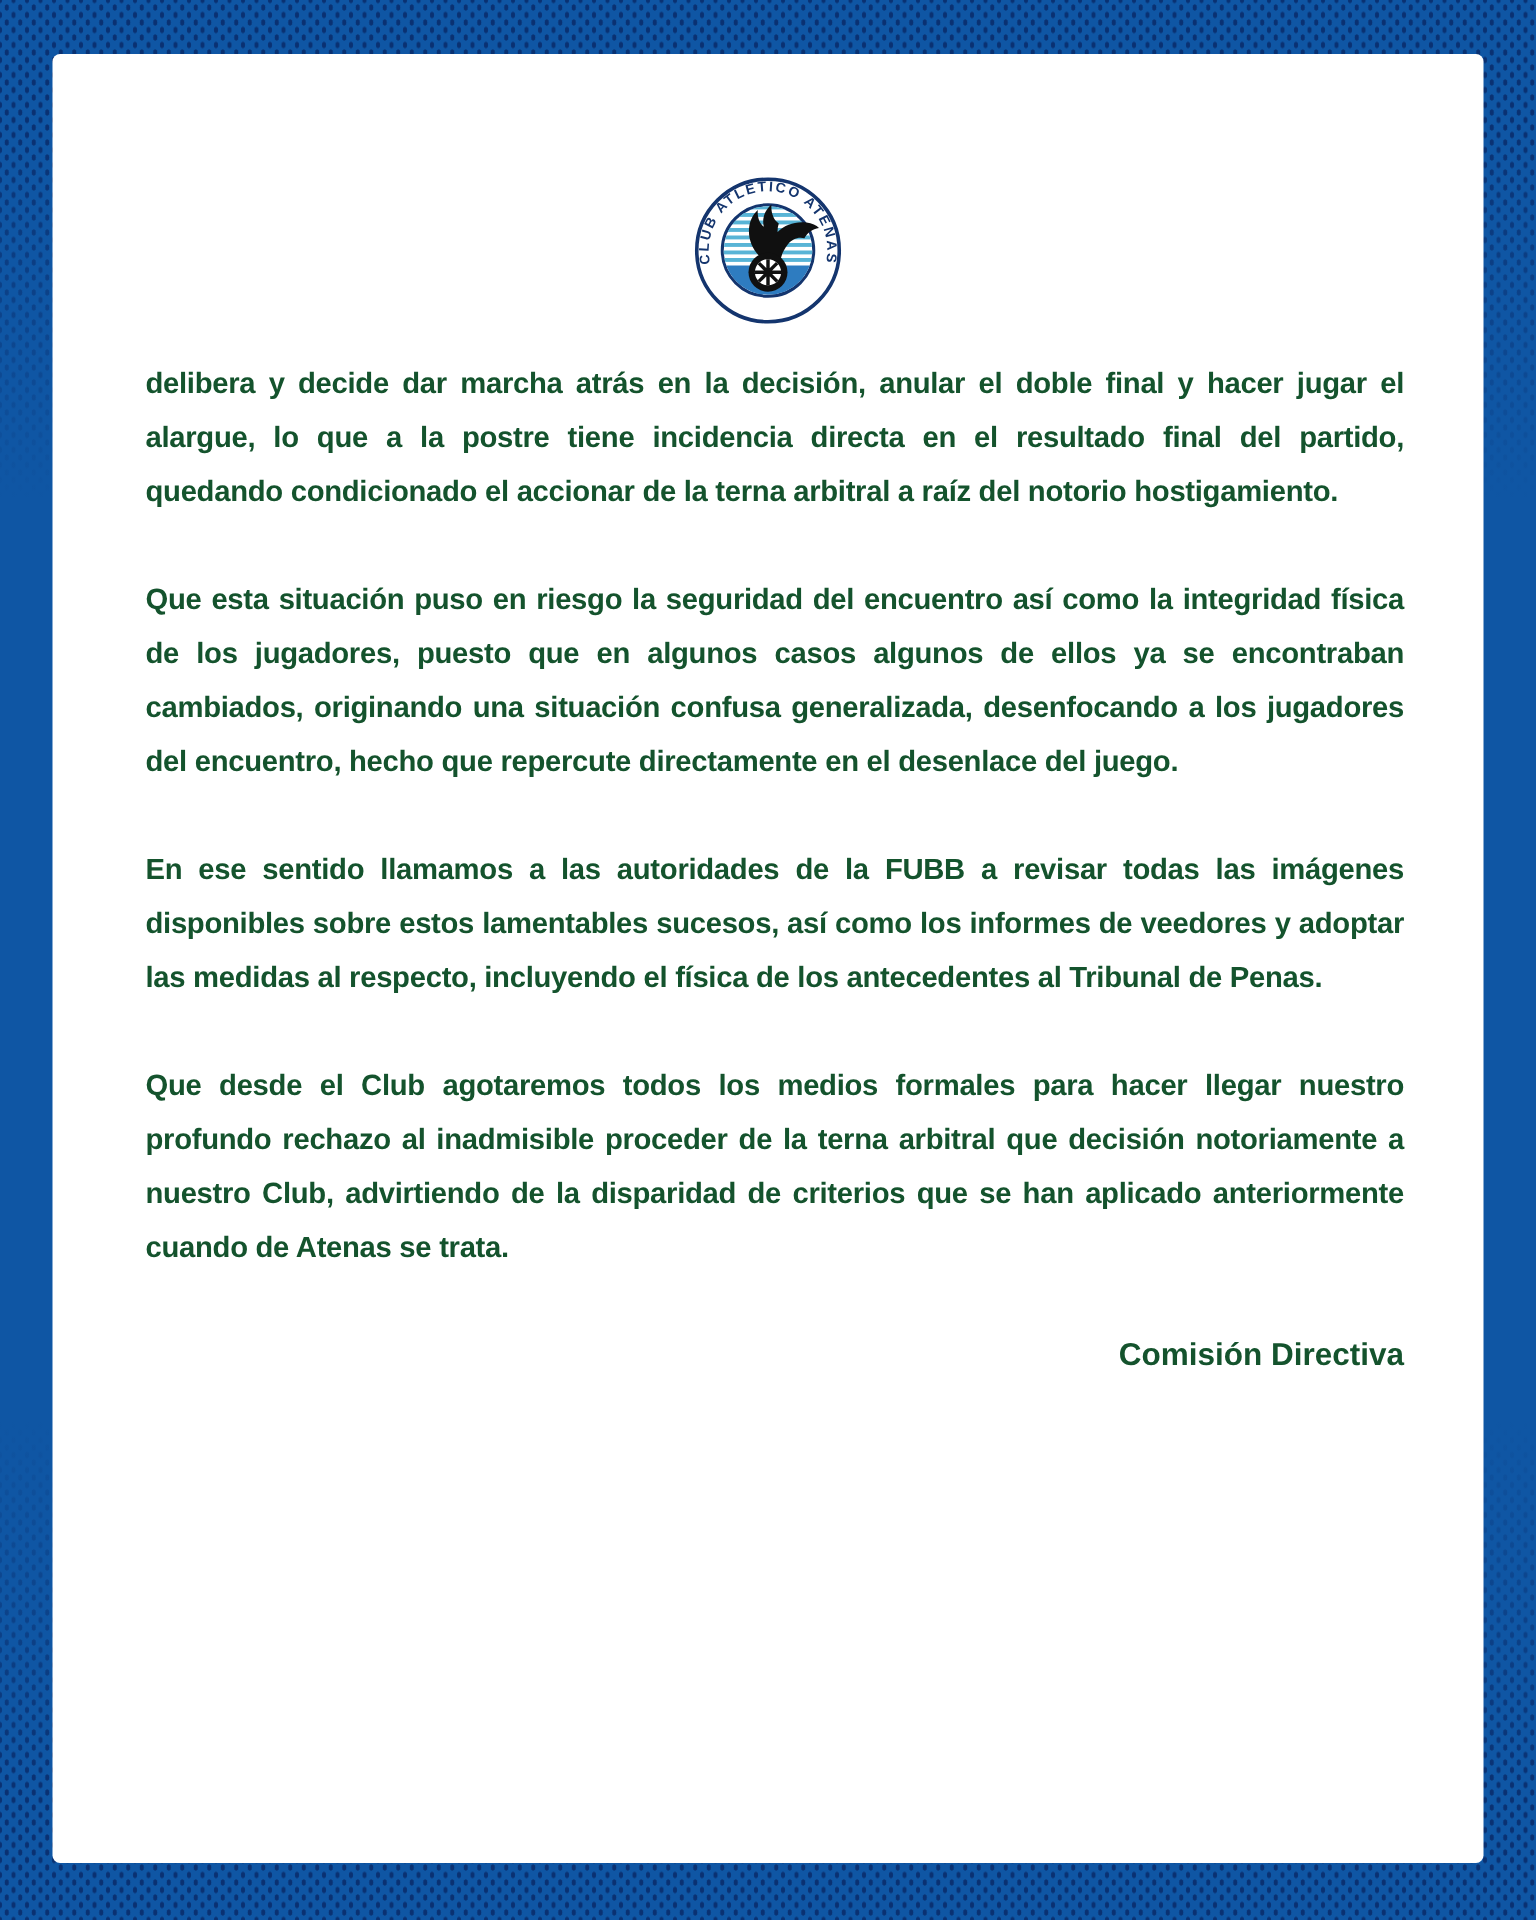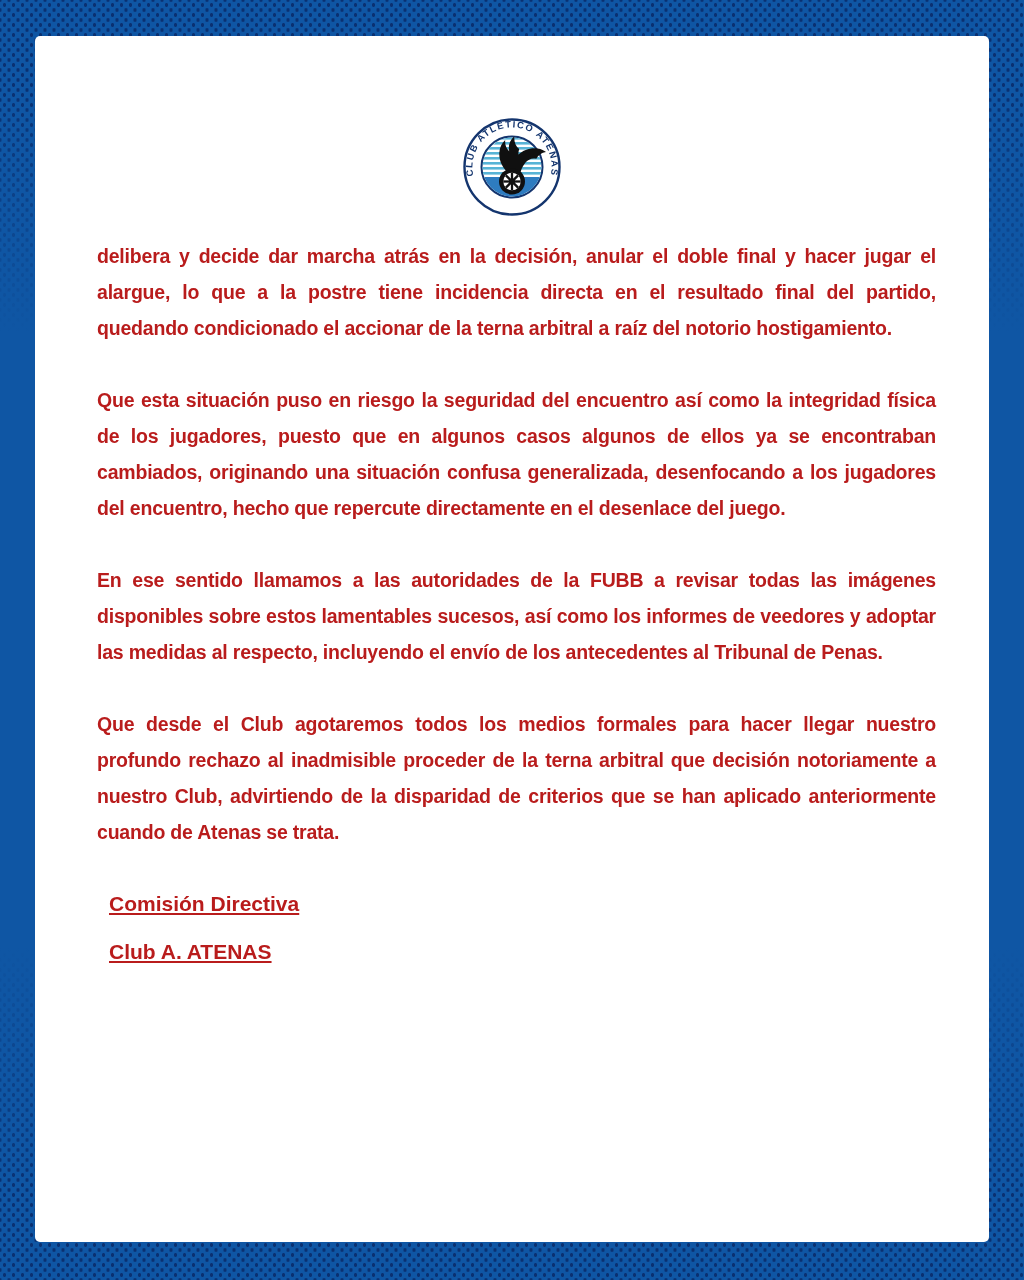--- a/index.html
+++ b/index.html
@@ -38,33 +38,32 @@
   }
 
   .crest {
     position: absolute; top: 81px; left: 50%;
     width: 100px; height: 100px;
     transform: translateX(-50%);
   }
 
   .doc {
     position: absolute; top: 202px; left: 62px; width: 839px;
-    color: #b91c1c;
+    color: #14532d;
   }
   .par {
     margin: 0 0 36px 0;
     font-size: 19.5px; line-height: 36px; font-weight: bold;
     letter-spacing: -0.2px;
     text-align: justify;
   }
   .sig {
-    margin: 12px;
+    margin: 0;
     font-size: 21px; line-height: 36px; font-weight: bold;
-    text-align: left;
-    text-decoration: underline;
+    text-align: right;
   }
 </style>
 </head>
 <body>
 
 <div class="frame">
   <div class="frame-fade-left"></div>
   <div class="frame-fade-right"></div>
 </div>
 
@@ -119,19 +118,18 @@
     </g>
 
     <text font-size="9.3" font-weight="bold" fill="#14356e" letter-spacing="1.4" font-family="Liberation Sans, sans-serif">
       <textPath href="#ringArc" startOffset="50%" text-anchor="middle">CLUB ATLÉTICO ATENAS</textPath>
     </text>
   </svg>
 
   <div class="doc">
     <p class="par">delibera y decide dar marcha atrás en la decisión, anular el doble final y hacer jugar el alargue, lo que a la postre tiene incidencia directa en el resultado final del partido, quedando condicionado el accionar de la terna arbitral a raíz del notorio hostigamiento.</p>
     <p class="par">Que esta situación puso en riesgo la seguridad del encuentro así como la integridad física de los jugadores, puesto que en algunos casos algunos de ellos ya se encontraban cambiados, originando una situación confusa generalizada, desenfocando a los jugadores del encuentro, hecho que repercute directamente en el desenlace del juego.</p>
-    <p class="par">En ese sentido llamamos a las autoridades de la FUBB a revisar todas las imágenes disponibles sobre estos lamentables sucesos, así como los informes de veedores y adoptar las medidas al respecto, incluyendo el envío de los antecedentes al Tribunal de Penas.</p>
+    <p class="par">En ese sentido llamamos a las autoridades de la FUBB a revisar todas las imágenes disponibles sobre estos lamentables sucesos, así como los informes de veedores y adoptar las medidas al respecto, incluyendo el física de los antecedentes al Tribunal de Penas.</p>
     <p class="par">Que desde el Club agotaremos todos los medios formales para hacer llegar nuestro profundo rechazo al inadmisible proceder de la terna arbitral que decisión notoriamente a nuestro Club, advirtiendo de la disparidad de criterios que se han aplicado anteriormente cuando de Atenas se trata.</p>
     <p class="sig">Comisión Directiva</p>
-    <p class="sig">Club A. ATENAS</p>
   </div>
 
 </div>
 
 </body></html>

